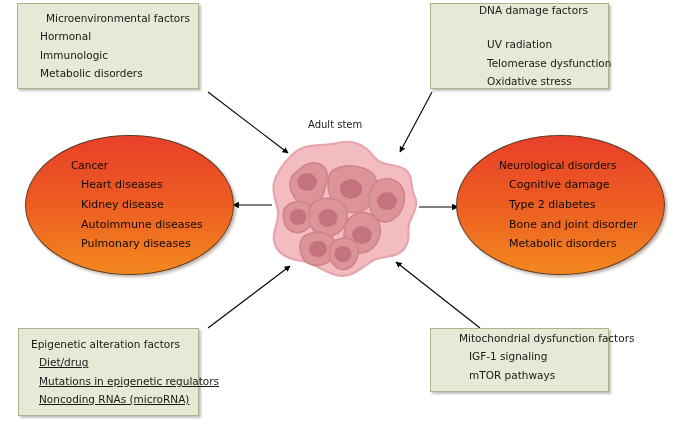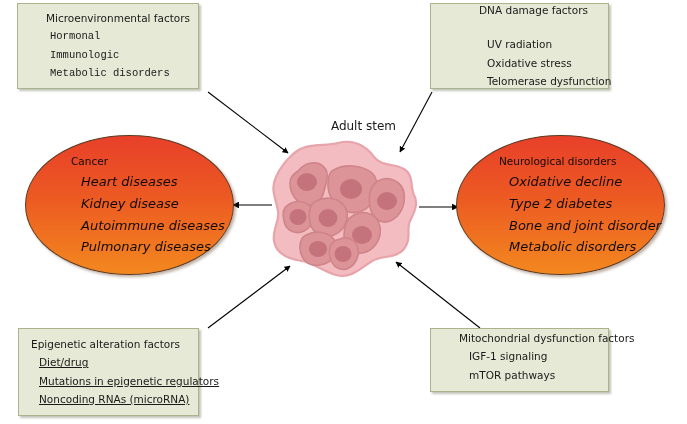--- a/index.html
+++ b/index.html
@@ -37,21 +37,21 @@
     color: #1a1a1a;
     line-height: 1.05;
     white-space: nowrap;
   }
   .box-tl { left: 17px;  top: 3px;   width: 182px; height: 86px; }
   .box-tr { left: 430px; top: 3px;   width: 179px; height: 86px; }
   .box-bl { left: 18px;  top: 328px; width: 181px; height: 88px; }
   .box-br { left: 430px; top: 328px; width: 179px; height: 64px; }
 
   .box-tl .factor-title { margin-left: 28px; margin-bottom: 7px; }
-  .box-tl .factor-item  { margin-left: 32px; margin-bottom: 7px; font-family: Liberation Mono, monospace; }
+  .box-tl .factor-item  { margin-left: 22px; margin-bottom: 7px; }
   .box-tl .factor-item:last-child { margin-bottom: 0; }
 
   .box-tr .factor-title { margin-left: 48px; margin-bottom: 23px; }
   .box-tr .factor-item  { margin-left: 56px; margin-bottom: 7px; }
   .box-tr .factor-item:last-child { margin-bottom: 0; }
 
   .box-bl .factor-title { margin-left: 12px; margin-bottom: 7px; }
   .box-bl .factor-item  { margin-left: 20px; margin-bottom: 7px; text-decoration: underline; }
   .box-bl .factor-item:last-child { margin-bottom: 0; }
 
@@ -78,49 +78,48 @@
     left: 456px; top: 135px; width: 209px; height: 140px;
     background: linear-gradient(to bottom, #e8402a 0%, #ec5a22 45%, #f3881f 100%);
   }
   .outcome-title {
     font-size: 10.5px;
     color: #120a06;
     line-height: 1.05;
     white-space: nowrap;
   }
   .outcome-item {
-    font-size: 13px;
+    font-size: 11px;
     color: #120a06;
     line-height: 1.05;
     white-space: nowrap;
-    font-style: italic;
   }
   .ellipse-left .outcome-title { margin-left: 45px; margin-bottom: 8px; }
   .ellipse-left .outcome-item  { margin-left: 55px; margin-bottom: 8px; }
   .ellipse-left .outcome-item:last-child { margin-bottom: 0; }
 
   .ellipse-right .outcome-title { margin-left: 42px; margin-bottom: 8px; }
   .ellipse-right .outcome-item  { margin-left: 52px; margin-bottom: 8px; }
   .ellipse-right .outcome-item:last-child { margin-bottom: 0; }
 
   
   #cell-cluster {
     position: absolute;
     left: 262px;
     top: 133px;
     width: 168px;
     height: 152px;
   }
   #cluster-label {
     position: absolute;
-    left: 296px;
+    left: 308px;
     top: 119px;
     width: 100px;
-    text-align: right;
-    font-size: 12px;
+    text-align: left;
+    font-size: 10px;
     color: #1a1a1a;
     white-space: nowrap;
   }
   
   #arrow-layer {
     position: absolute;
     left: 0; top: 0;
     width: 687px; height: 424px;
     pointer-events: none;
   }
@@ -147,22 +146,22 @@
   <div class="factor-box box-tl">
     <div class="factor-title">Microenvironmental factors</div>
     <div class="factor-item">Hormonal</div>
     <div class="factor-item">Immunologic</div>
     <div class="factor-item">Metabolic disorders</div>
   </div>
 
   <div class="factor-box box-tr">
     <div class="factor-title">DNA damage factors</div>
     <div class="factor-item">UV radiation</div>
+    <div class="factor-item">Telomerase dysfunction</div>
     <div class="factor-item">Oxidative stress</div>
-    <div class="factor-item">Telomerase dysfunction</div>
   </div>
 
   <div class="factor-box box-bl">
     <div class="factor-title">Epigenetic alteration factors</div>
     <div class="factor-item">Diet/drug</div>
     <div class="factor-item">Mutations in epigenetic regulators</div>
     <div class="factor-item">Noncoding RNAs (microRNA)</div>
   </div>
 
   <div class="factor-box box-br">
@@ -174,21 +173,21 @@
   <div class="outcome-ellipse ellipse-left">
     <div class="outcome-title">Cancer</div>
     <div class="outcome-item">Heart diseases</div>
     <div class="outcome-item">Kidney disease</div>
     <div class="outcome-item">Autoimmune diseases</div>
     <div class="outcome-item">Pulmonary diseases</div>
   </div>
 
   <div class="outcome-ellipse ellipse-right">
     <div class="outcome-title">Neurological disorders</div>
-    <div class="outcome-item">Oxidative decline</div>
+    <div class="outcome-item">Cognitive damage</div>
     <div class="outcome-item">Type 2 diabetes</div>
     <div class="outcome-item">Bone and joint disorder</div>
     <div class="outcome-item">Metabolic disorders</div>
   </div>
 
   <div id="cluster-label">Adult stem</div>
 
   <svg id="cell-cluster" viewBox="0 0 168 152" width="168" height="152">
 
     <path d="M 30 22 C 44 8, 62 14, 76 10 C 90 6, 104 12, 112 24

